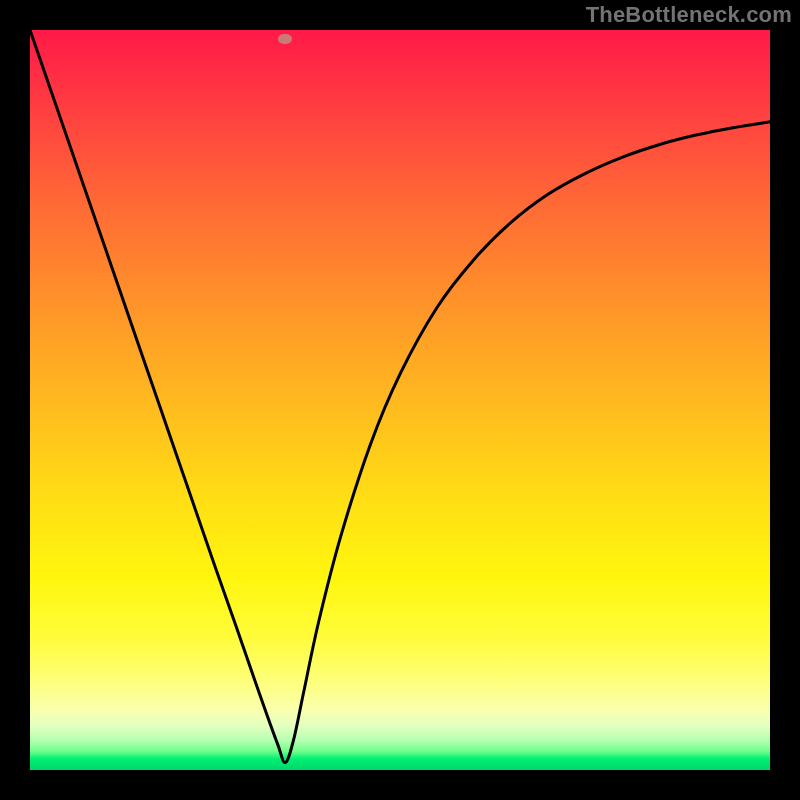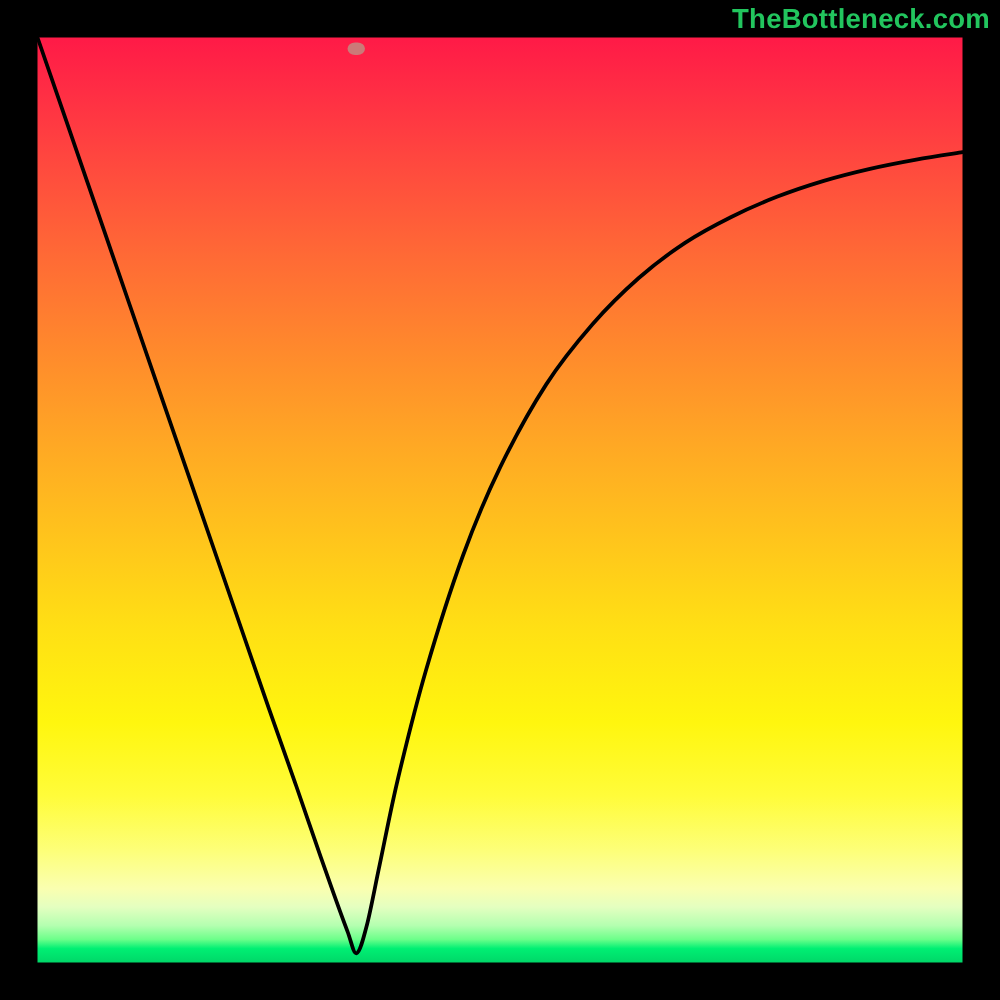--- a/index.html
+++ b/index.html
@@ -45,21 +45,21 @@
       #00d768 100%
     );
   }
   .watermark {
     position: absolute;
     top: 2px;
     right: 8px;
     font-family: Arial, Helvetica, sans-serif;
     font-size: 22px;
     font-weight: 600;
-    color: #22c55e;
+    color: #737373;
     letter-spacing: 0.2px;
   }
   svg.curve {
     position: absolute;
     top: 30px;
     left: 30px;
     width: 740px;
     height: 740px;
     overflow: visible;
   }

